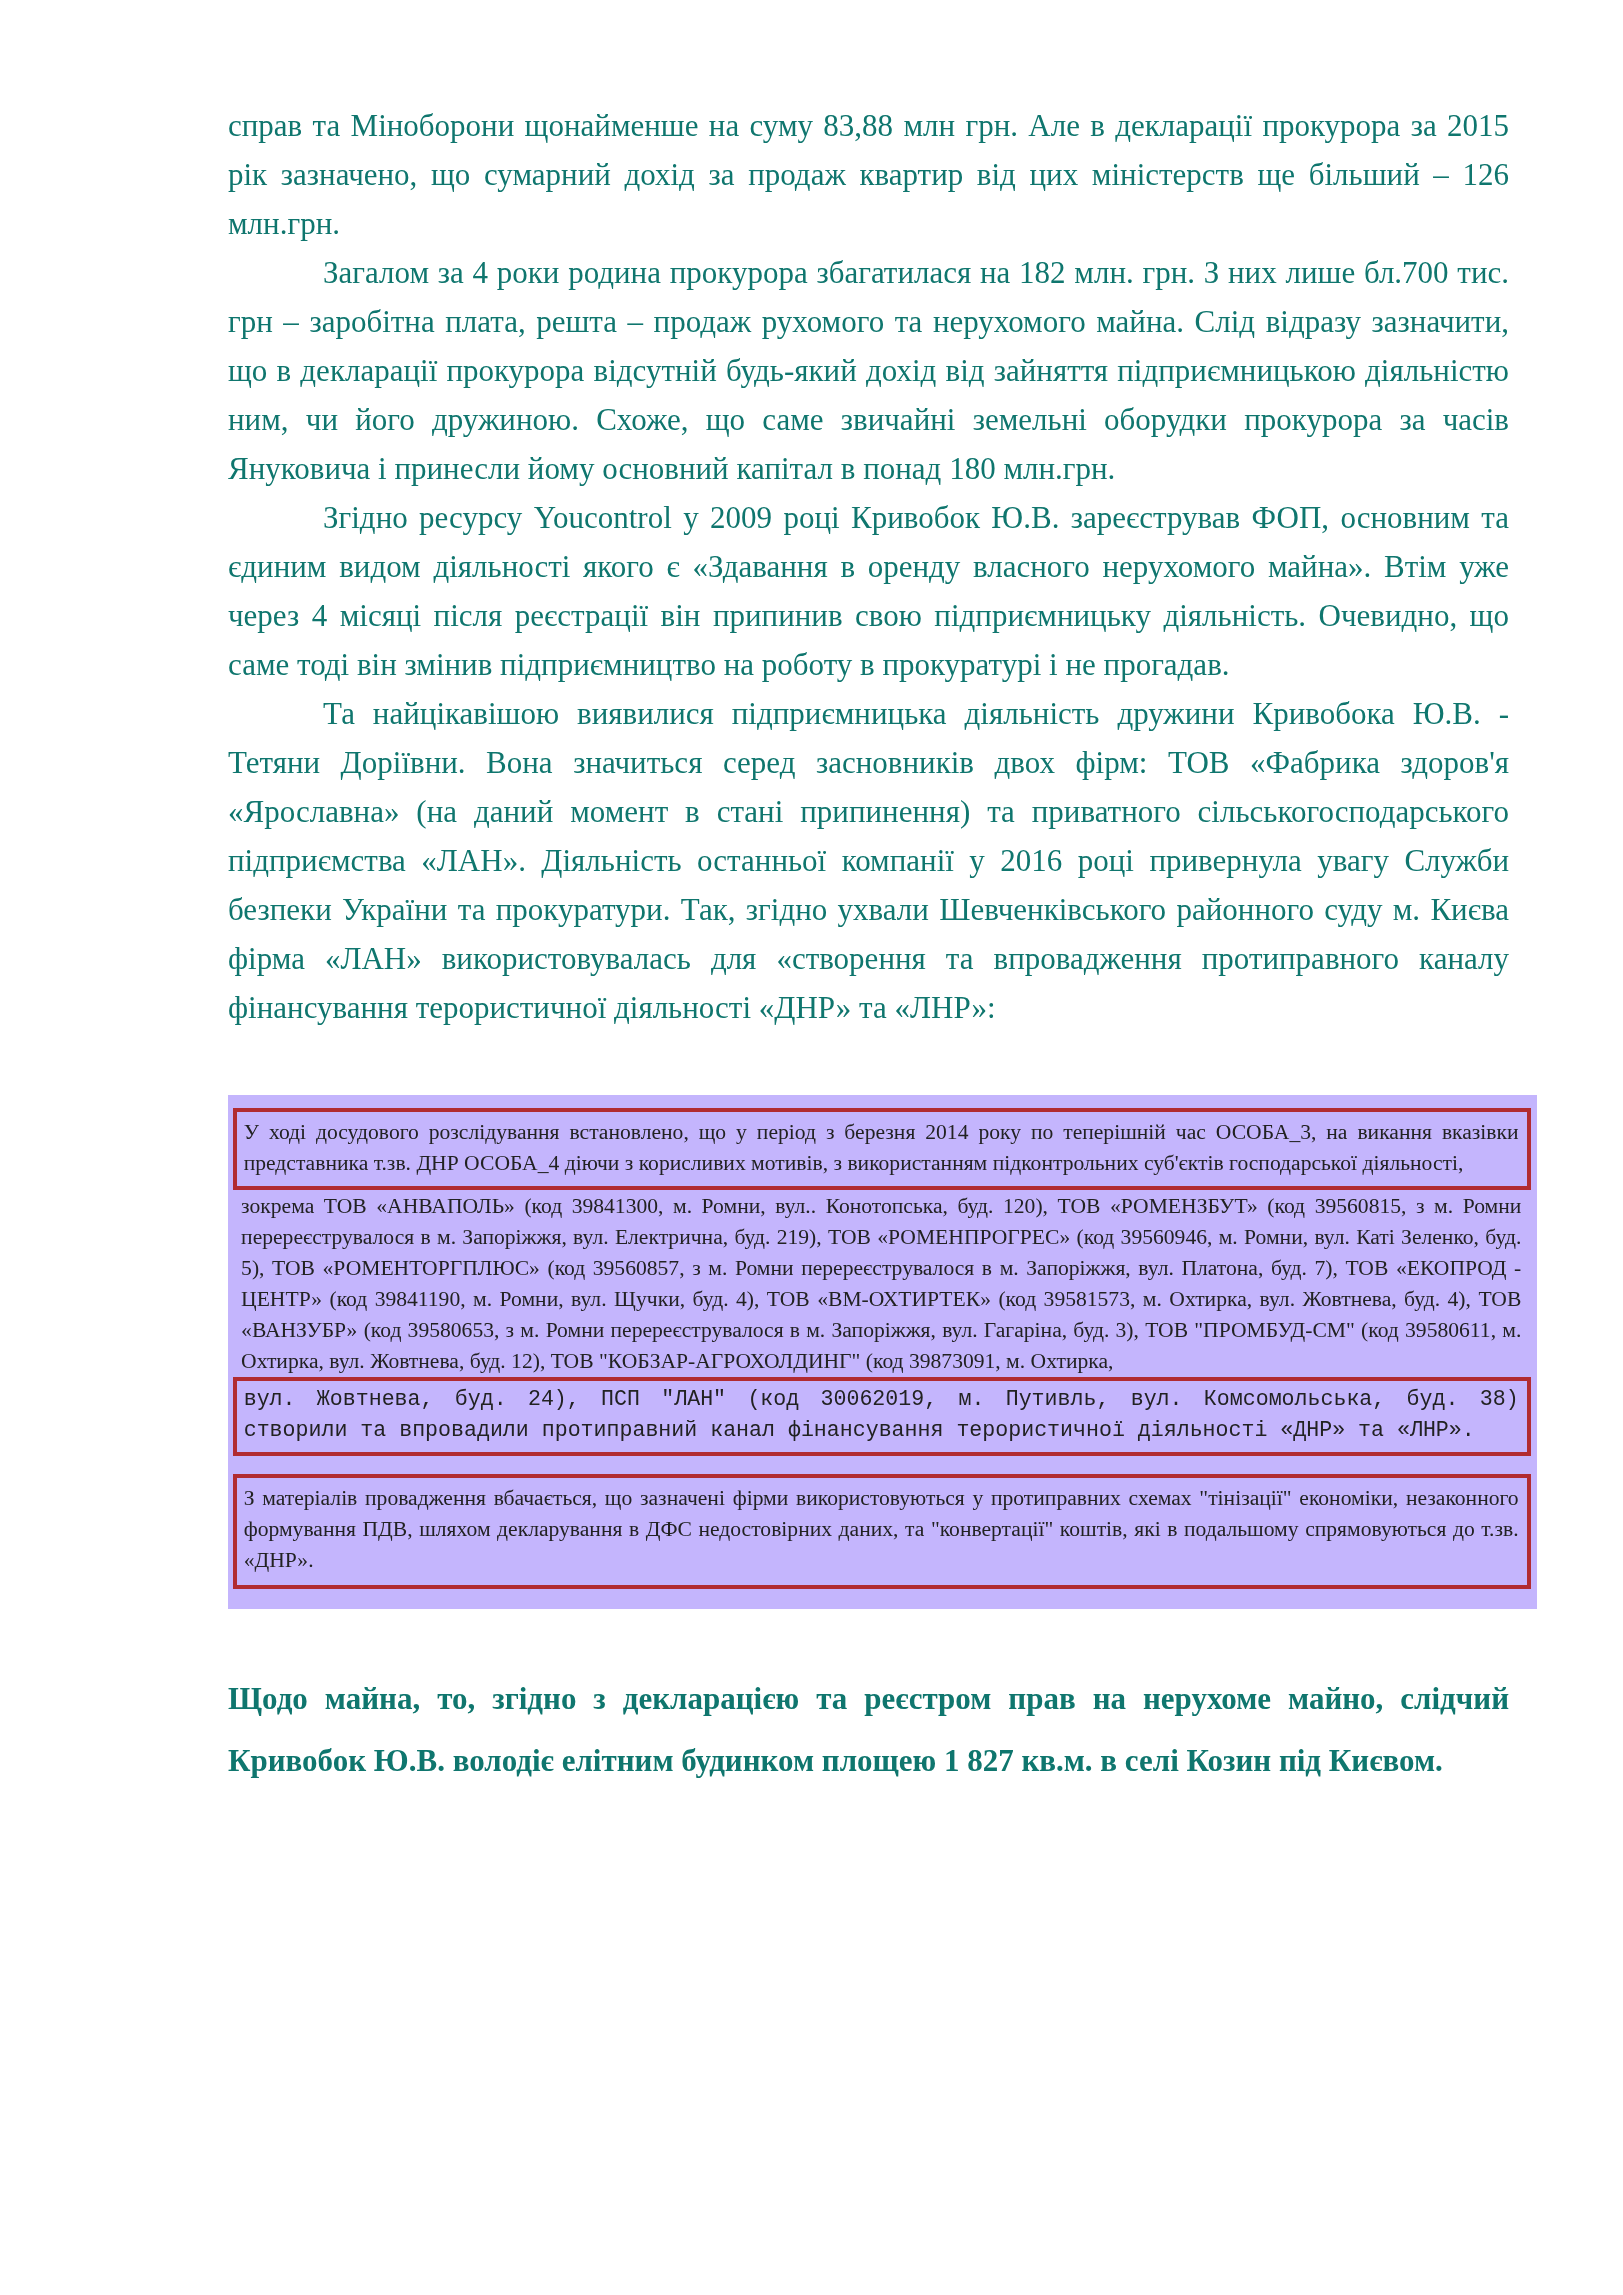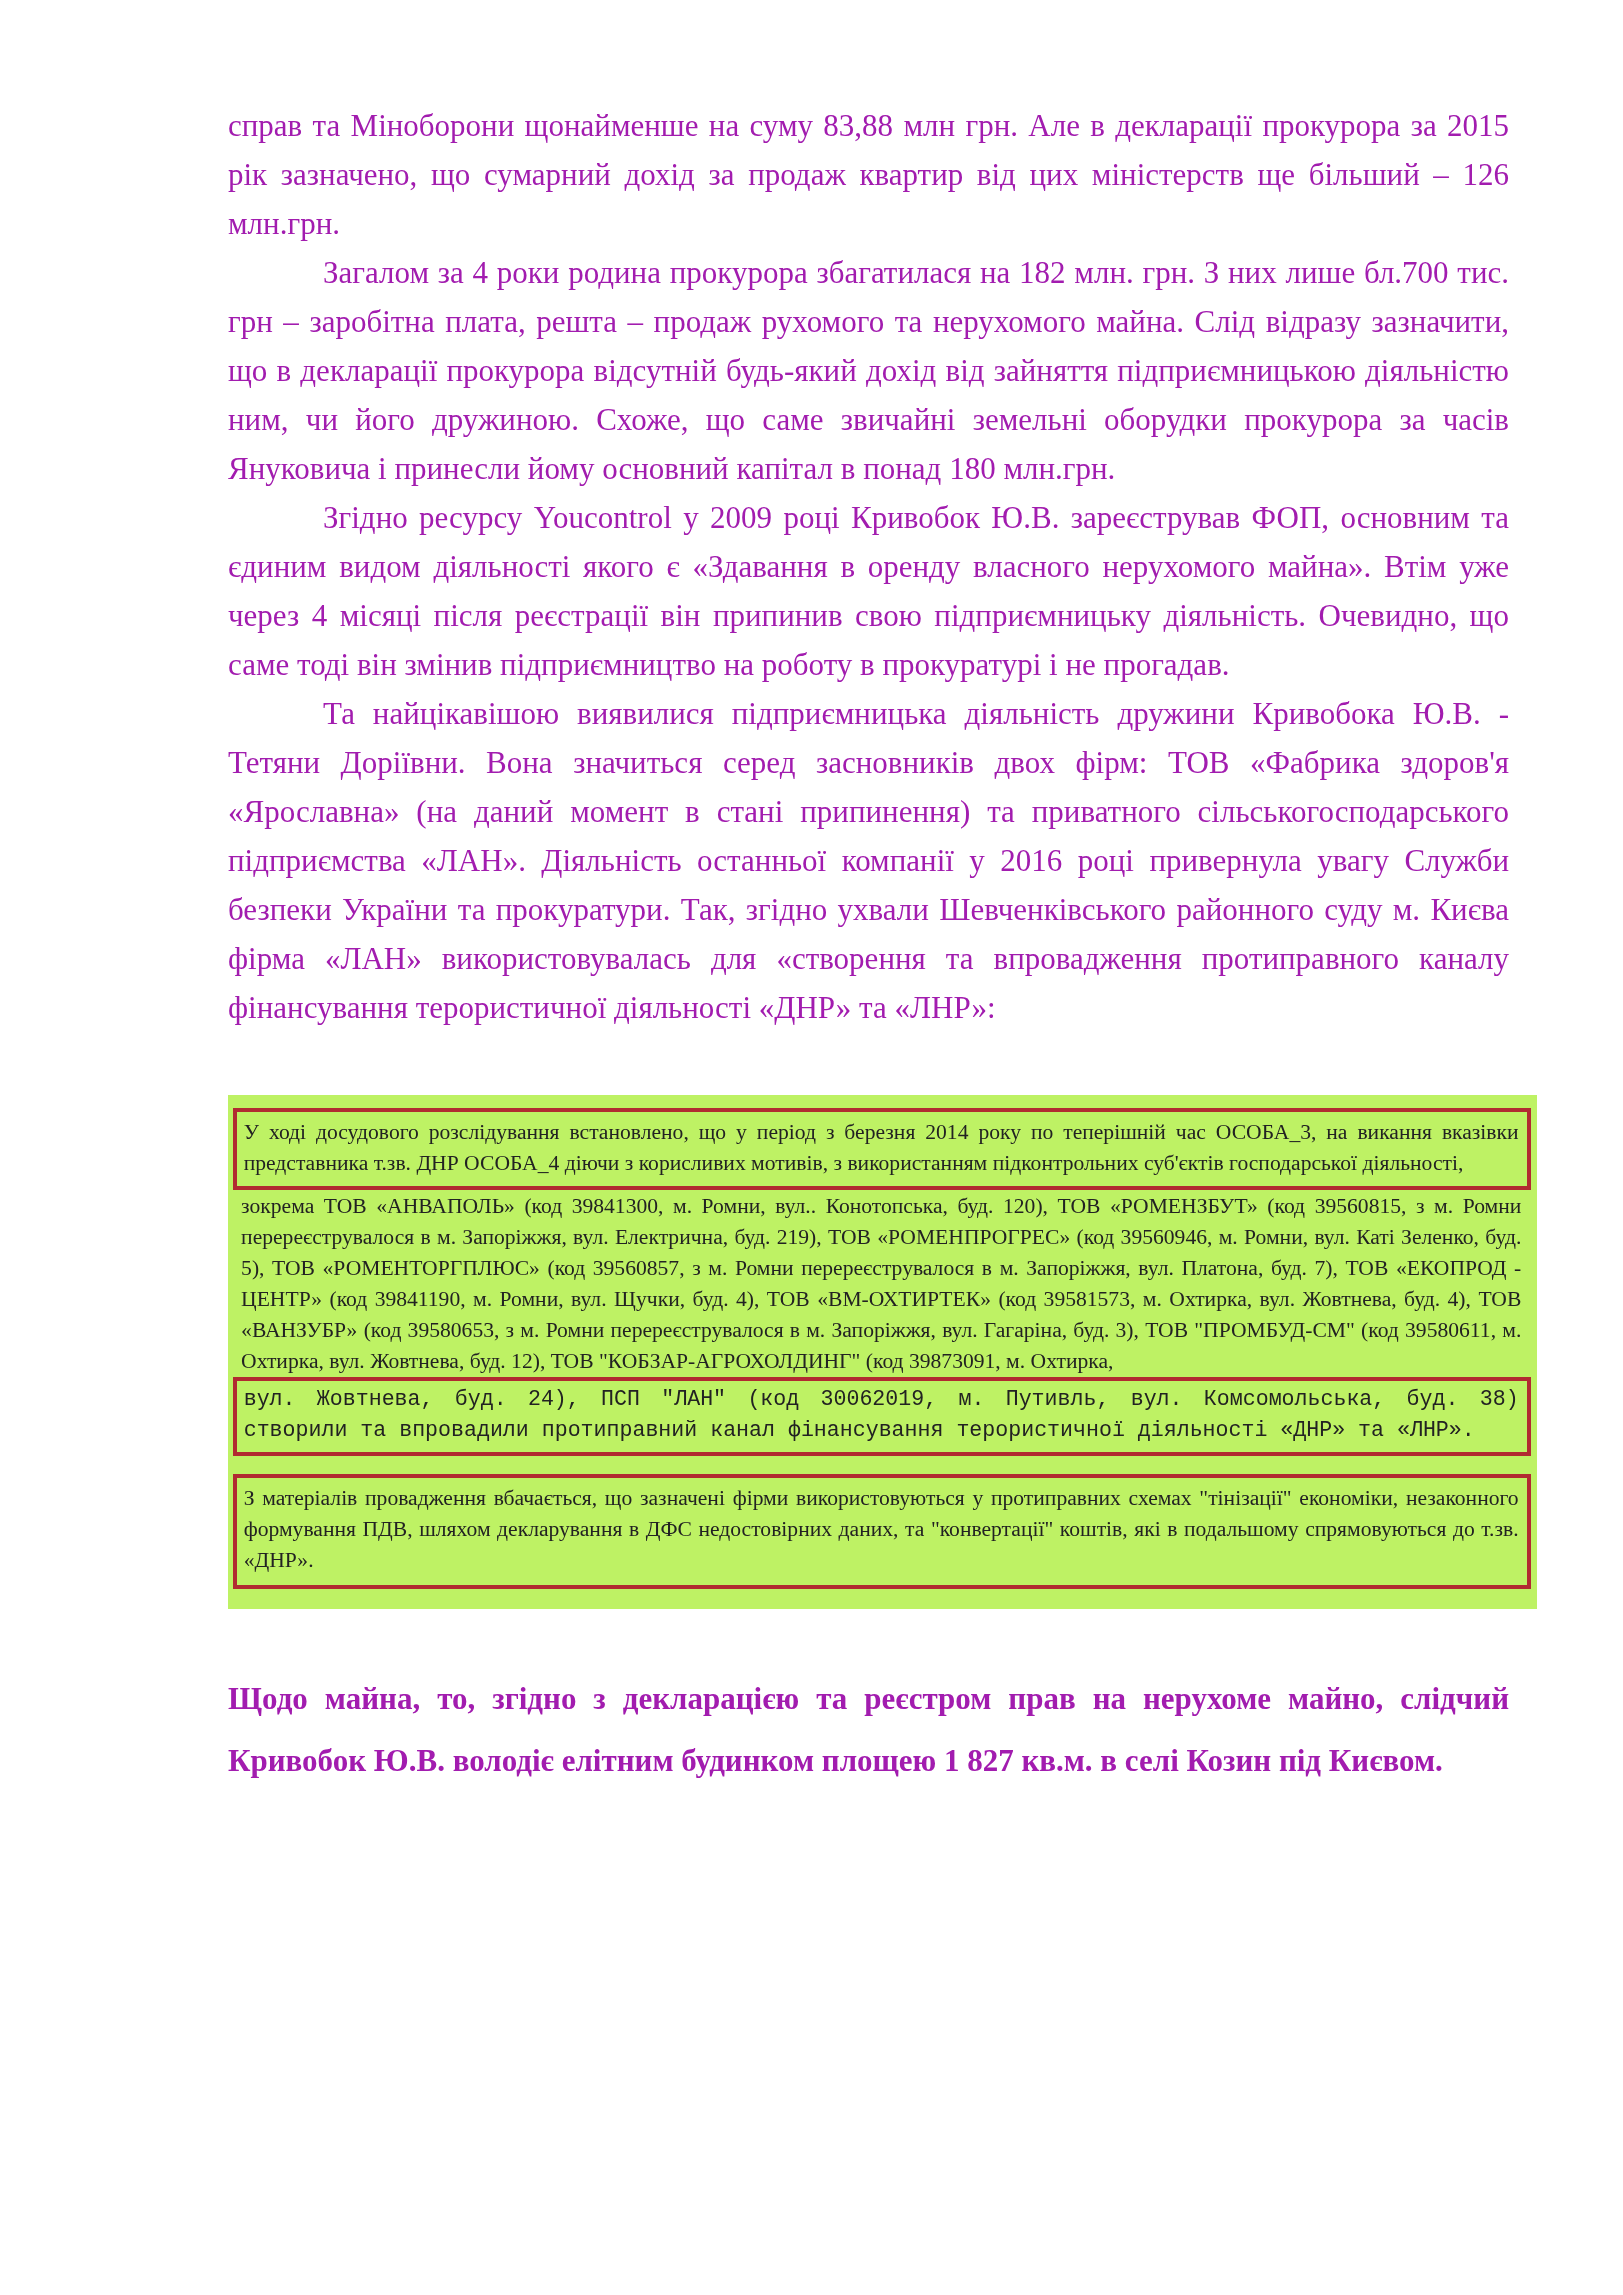--- a/index.html
+++ b/index.html
@@ -21,30 +21,30 @@
     position: absolute;
     left: 228px;
     top: 101px;
     width: 1281px;
   }
   .para {
     margin: 0;
     font-size: 31px;
     line-height: 49px;
     text-align: justify;
-    color: #a21caf;
+    color: #0f766e;
   }
   .para.indent { text-indent: 95px; }
   .bold { font-weight: normal; }
 
   
   .excerpt {
     width: 1309px;
     margin-top: 63px;
-    background: #bef264;
+    background: #c4b5fd;
     color: #222222;
     font-size: 21.6px;
     line-height: 31px;
     text-align: justify;
     padding: 13px 6.5px 19.6px 5.2px;
     box-sizing: border-box;
   }
   .redbox {
     border: 4.6px solid #b12b31;
     box-sizing: border-box;

